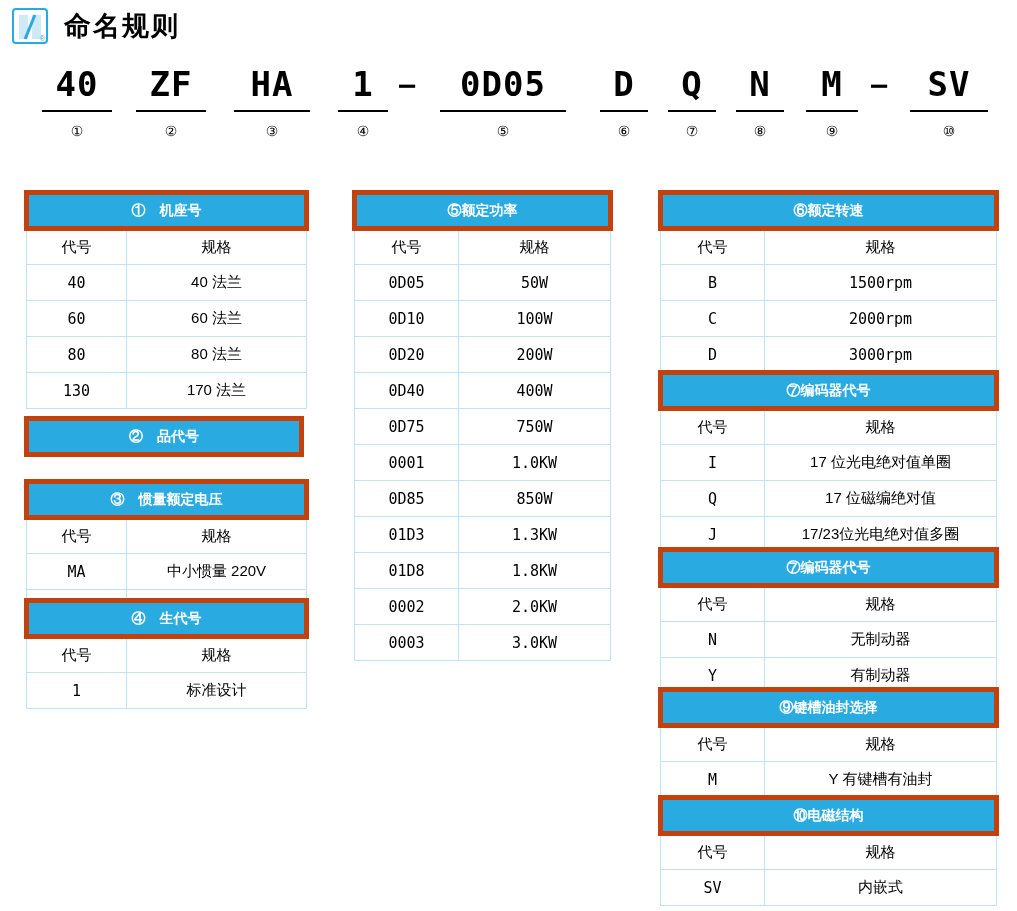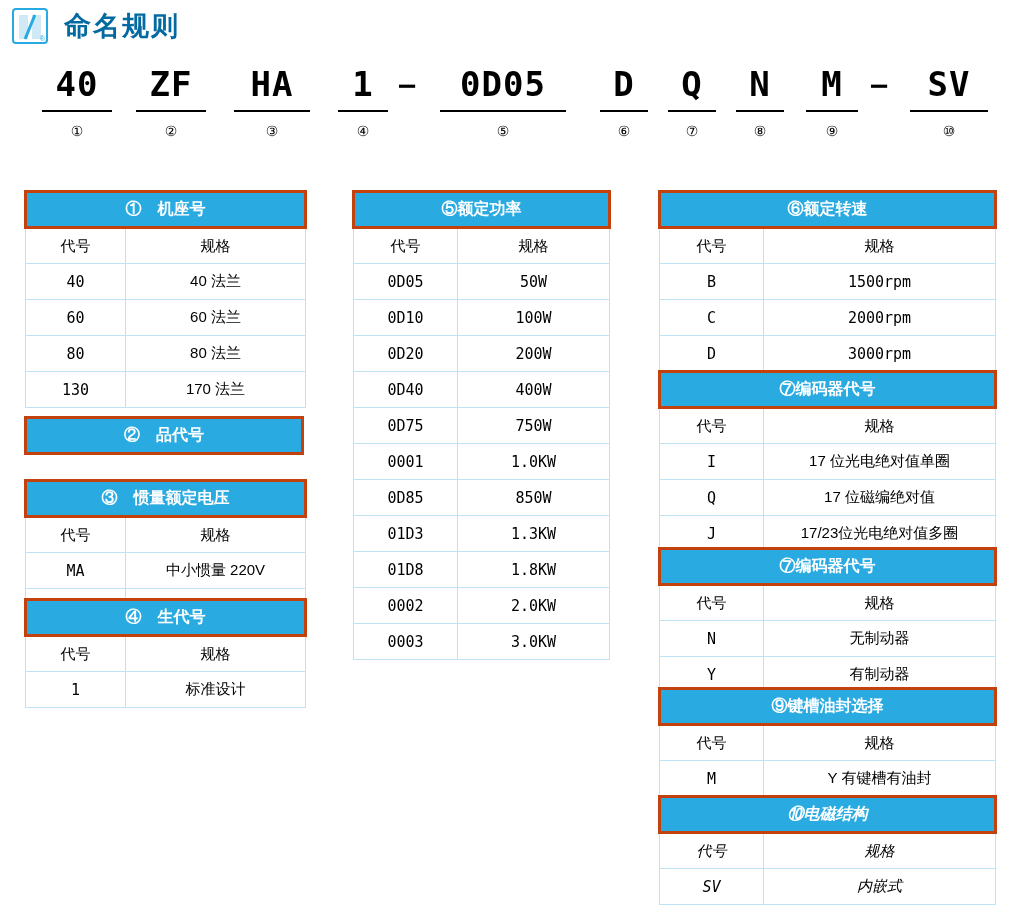--- a/index.html
+++ b/index.html
@@ -23,21 +23,21 @@
     background: #27a9e1; transform: translateX(-50%) rotate(22deg);
   }
   .header-icon .hi-left {
     position: absolute; left: 5px; top: 5px; width: 9px; height: 24px; background: #cfe9f7;
   }
   .header-icon .hi-right {
     position: absolute; right: 5px; top: 5px; width: 9px; height: 24px; background: #cfe9f7;
   }
   .header-icon .hi-r { position: absolute; right: 1px; bottom: 0px; font-size: 7px; color: #27a9e1; }
   .header-title {
-    margin-left: 16px; font-size: 27px; font-weight: bold; color: #0369a1;
+    margin-left: 16px; font-size: 27px; font-weight: bold; color: #000000;
     letter-spacing: 2px; line-height: 36px;
   }
 
   
   .codeline { position: absolute; left: 0; top: 62px; width: 1017px; height: 110px; }
   .seg { position: absolute; text-align: center; }
   .seg .txt {
     font-family: "DejaVu Sans Mono", "Liberation Mono", monospace;
     font-size: 34px; font-weight: bold; letter-spacing: 1px; line-height: 44px; color: #000;
     white-space: nowrap;
@@ -56,22 +56,22 @@
   .tbl td, .tbl th {
     border: 1px solid #bfe3f5;
     text-align: center;
     font-size: 15px;
     color: #000;
     padding: 0;
     height: 36px;
     font-weight: normal;
   }
   .tbl .hdr {
-    background: #29abe2; color: #ffffff; font-weight: bold; font-size: 16px;
-    border: 3px solid #c2410c;
+    background: #29abe2; color: #ffffff; font-weight: bold; font-size: 14px;
+    border: 5px solid #c2410c;
   }
   .tbl .sub { background: #ffffff; font-size: 15px; }
   .mono { font-family: "DejaVu Sans Mono","Liberation Mono",monospace; font-size: 15px; }
   .cell-cn { font-size: 15px; margin-left: 32px; }
 </style>
 </head>
 <body>
 
 <div id="root">
 
@@ -389,21 +389,21 @@
         <td class="sub">代号</td>
         <td class="sub">规格</td>
       </tr>
       <tr>
           <td class="mono">M</td>
           <td class="cell-cn">Y 有键槽有油封</td>
         </tr>
     </tbody>
   </table>
 
-  <table class="tbl" style="left:658px; top:795px; width:336px;font-style:italic;">
+  <table class="tbl" style="left:658px; top:795px; width:336px;">
     <colgroup>
         <col style="width:104px">
         <col style="width:232px">
       </colgroup>
     <tbody>
       <tr>
           <td class="hdr" colspan="2">⑩电磁结构</td>
         </tr>
       <tr>
         <td class="sub">代号</td>

